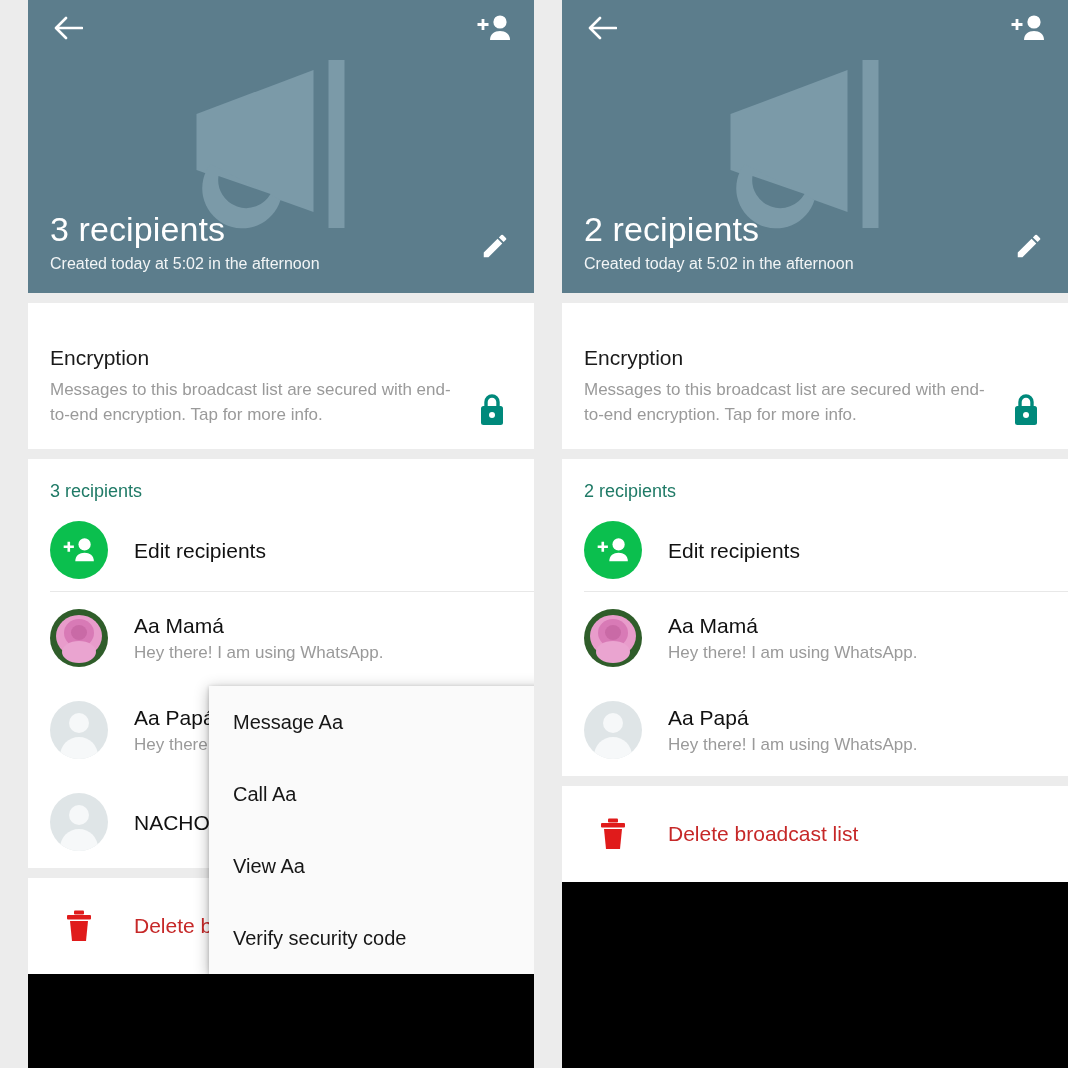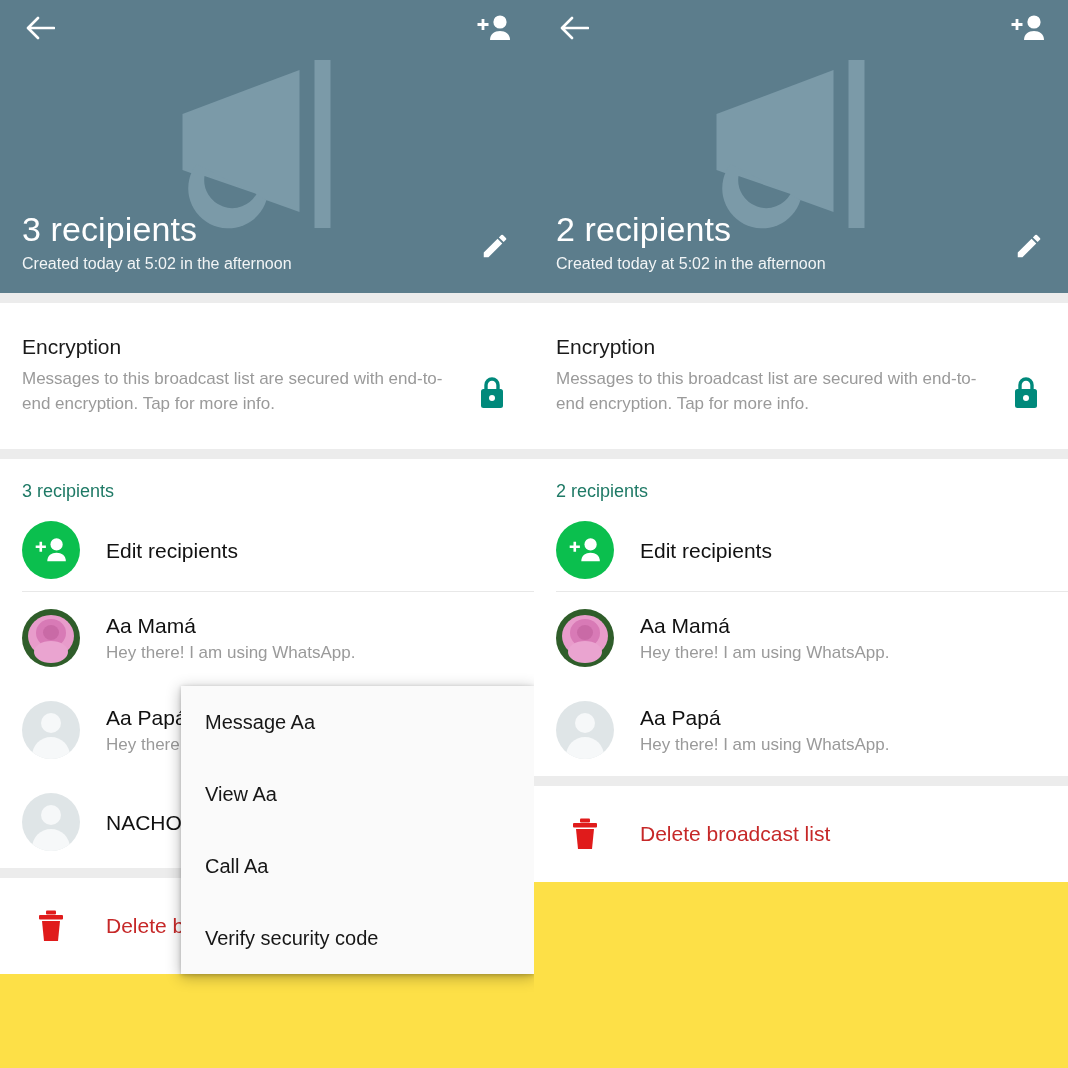--- a/index.html
+++ b/index.html
@@ -3,21 +3,21 @@
 <meta charset="utf-8">
 <style>
   * { box-sizing: border-box; margin: 0; padding: 0; }
   html, body {
     width: 1068px; height: 1068px;
     background: #ececec;
     font-family: "Liberation Sans", sans-serif;
     overflow: hidden;
   }
   .screens { display: flex; width: 1068px; height: 1068px; }
-  .panel { width: 534px; height: 1068px; position: relative; background: #fde047; overflow: hidden; }
+  .panel { width: 534px; height: 1068px; position: relative; background: #000000; overflow: hidden; margin-left: 28px; }
 
   
   .hero {
     position: relative;
     height: 293px;
     background: #5c7d8c;
     overflow: hidden;
   }
   .hero-appbar {
     position: relative;
@@ -66,21 +66,21 @@
     width: 34px; height: 34px;
     display: flex; align-items: center; justify-content: center;
   }
 
   
   .gap { height: 10px; background: #ececec; }
   .card { background: #ffffff; }
 
   .enc {
     display: flex;
-    align-items: center;
+    align-items: flex-end;
     padding: 19px 22px 22px 22px;
     min-height: 146px;
   }
   .enc-texts { flex: 1; padding-right: 14px; }
   .enc-title { font-size: 21px; color: #1a1a1a; line-height: 28px; font-weight: 400; }
   .enc-desc { font-size: 17px; color: #9a9a9a; line-height: 25px; margin-top: 5px; }
   .enc-lock { width: 40px; display: flex; align-items: center; justify-content: center; padding-top: 36px; }
 
   
   .sec-head {
@@ -283,22 +283,22 @@
           <rect x="8" y="0.5" width="10" height="4" rx="1" fill="#e01b1b"></rect>
           <rect x="1" y="5" width="24" height="4.5" rx="1" fill="#e01b1b"></rect>
           <path d="M4,11 L22,11 L20,31 L6,31 Z" fill="#e01b1b"></path>
         </svg>
       </div>
       <div class="delete-label">Delete broadcast list</div>
     </div>
 
     <div class="ctx-menu">
       <div class="ctx-item">Message Aa</div>
+      <div class="ctx-item">Call Aa</div>
       <div class="ctx-item">View Aa</div>
-      <div class="ctx-item">Call Aa</div>
       <div class="ctx-item">Verify security code</div>
     </div>
   </div>
 
   <div class="panel">
 
     <div class="hero">
       <svg class="megaphone" width="185" height="200" viewBox="0 0 185 200">
         <polygon points="8,62 125,18 125,160 8,118" fill="#7b9aa8"></polygon>
         <rect x="140" y="8" width="16" height="168" fill="#7b9aa8"></rect>

